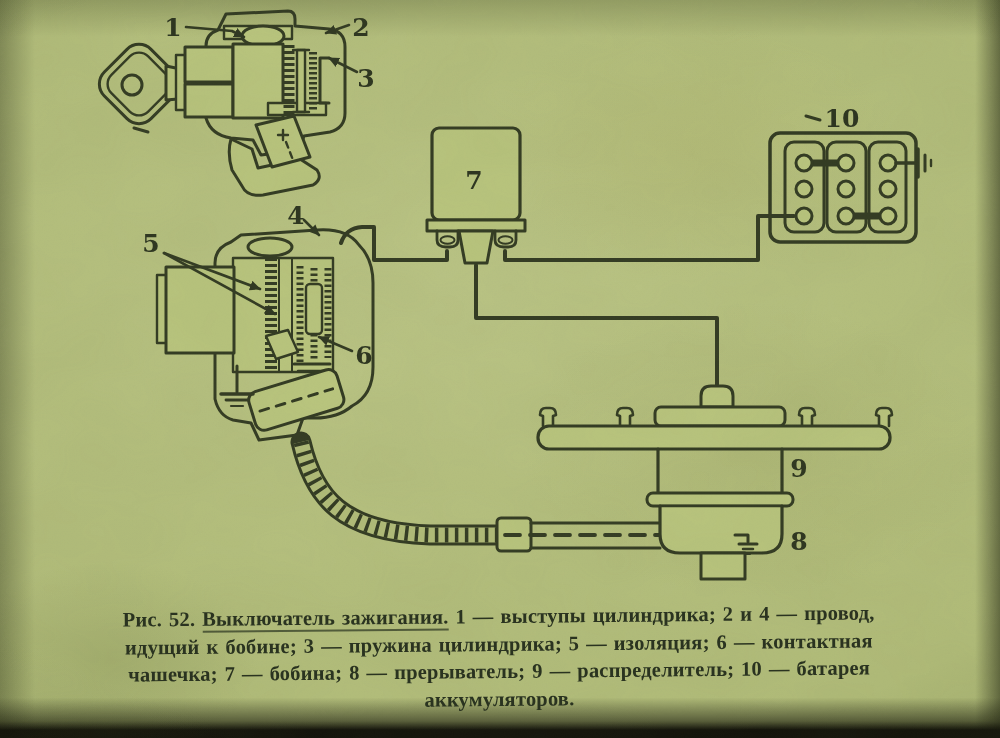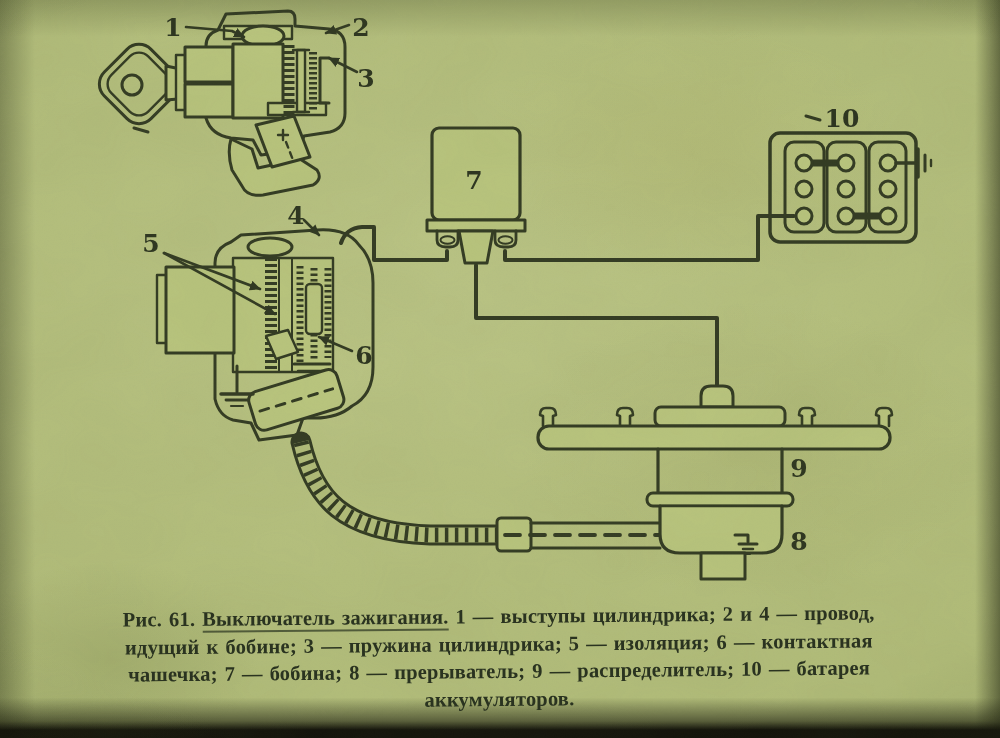--- a/index.html
+++ b/index.html
@@ -225,18 +225,18 @@
       </g>
       <rect class="d fp" x="701" y="553" width="44" height="26" stroke-width="3"></rect>
       <text class="num" x="799" y="550" text-anchor="middle" font-size="27">8</text>
     </g>
 
     <rect x="0" y="0" width="1000" height="738" filter="url(#mottle)" opacity="0.16"></rect>
     <rect x="0" y="0" width="1000" height="738" filter="url(#grain)" opacity="0.10"></rect>
   </svg>
 
   <div class="caption">
-    <div class="cap-line"><span>Рис. 61.</span> <span class="cap-underline">Выключатель зажигания.</span> <span>1 — выступы цилиндрика; 2 и 4 — провод,</span></div>
+    <div class="cap-line"><span>Рис. 52.</span> <span class="cap-underline">Выключатель зажигания.</span> <span>1 — выступы цилиндрика; 2 и 4 — провод,</span></div>
     <div class="cap-line">идущий к бобине; 3 — пружина цилиндрика; 5 — изоляция; 6 — контактная</div>
     <div class="cap-line">чашечка; 7 — бобина; 8 — прерыватель; 9 — распределитель; 10 — батарея</div>
     <div class="cap-line">аккумуляторов.</div>
   </div>
 </div>
 
 </body></html>

